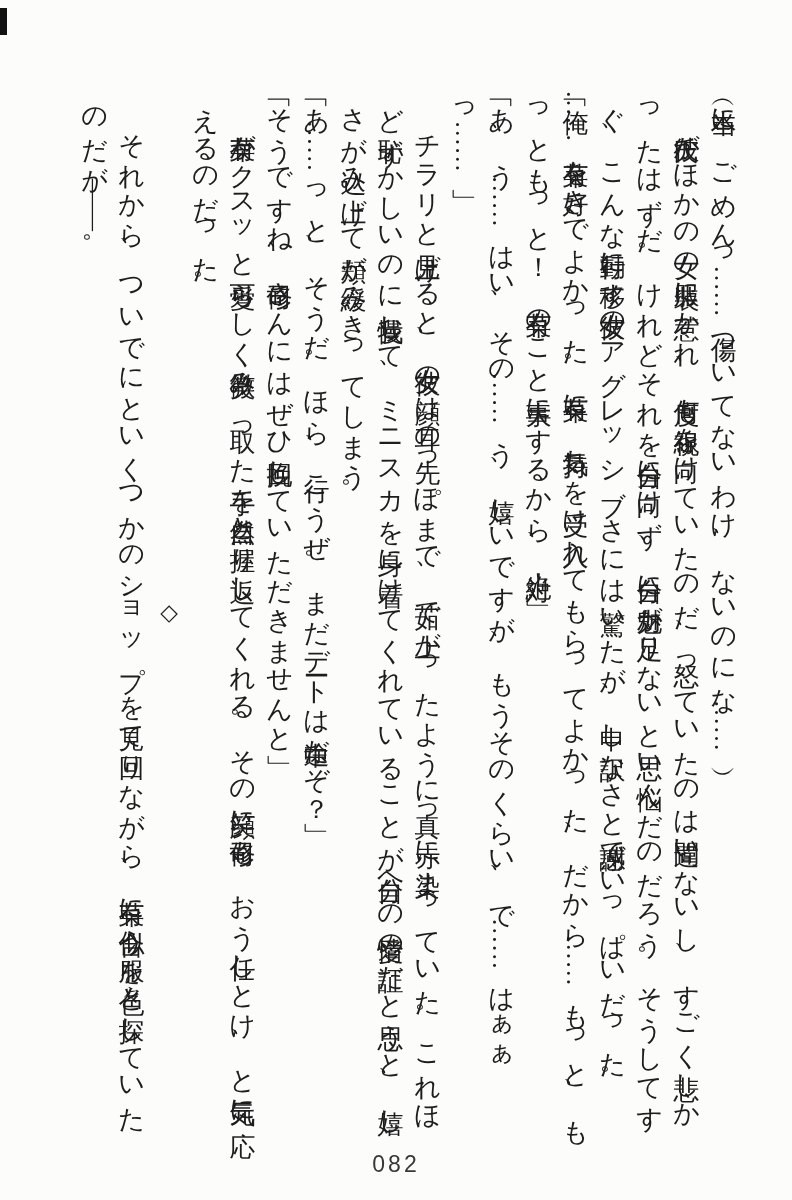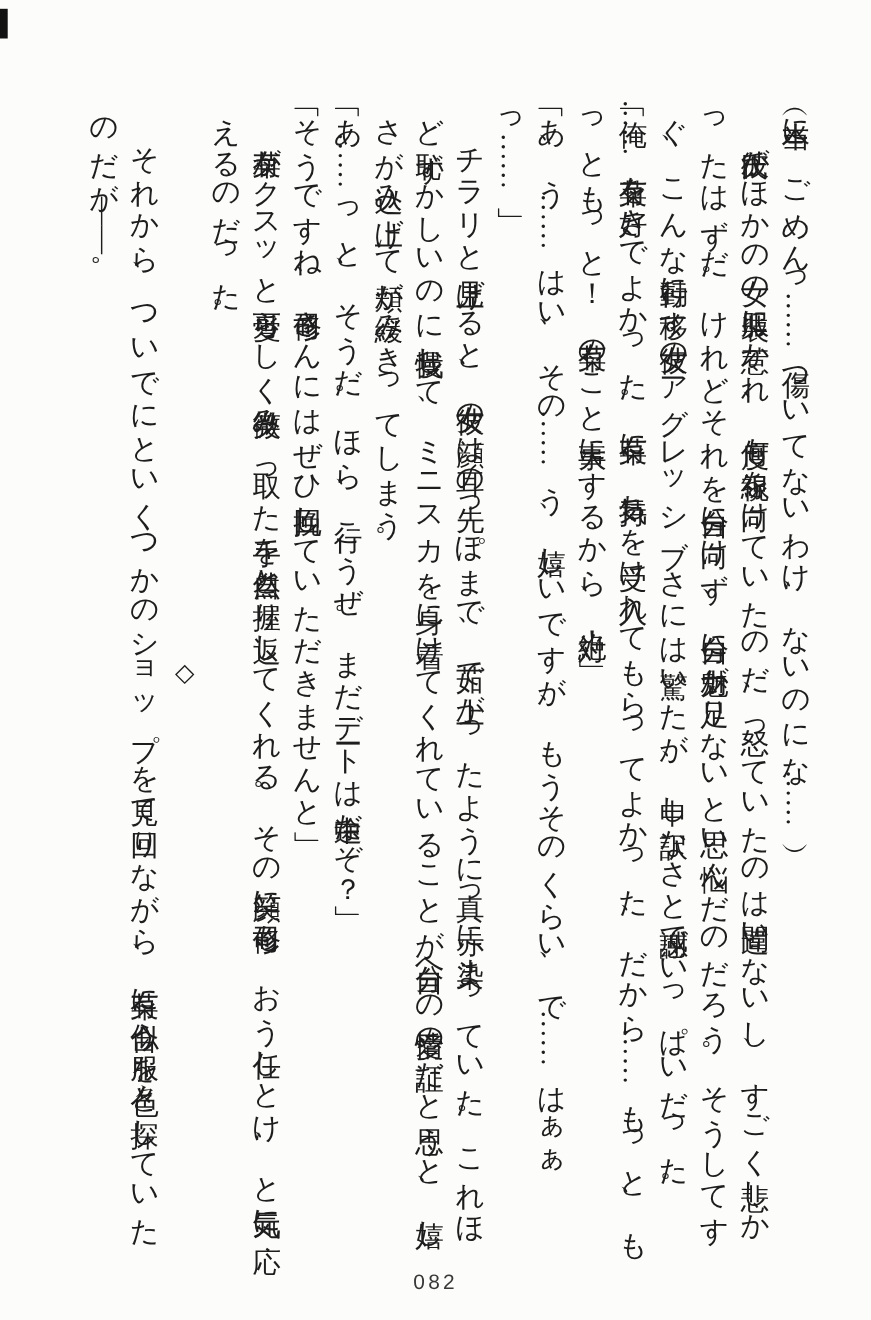--- a/index.html
+++ b/index.html
@@ -51,21 +51,21 @@
     text-align: center;
     font-size: 23px;
   }
   .page-number {
     position: absolute;
     bottom: 22px;
     left: 0;
     right: 0;
     text-align: center;
     font-family: "Liberation Sans", "DejaVu Sans", sans-serif;
-    font-size: 19px;
+    font-size: 23px;
     letter-spacing: 3px;
     color: #383838;
   }
 </style>
 </head>
 <body>
 
 <div class="page">
 
   <div class="scan-mark"></div>

